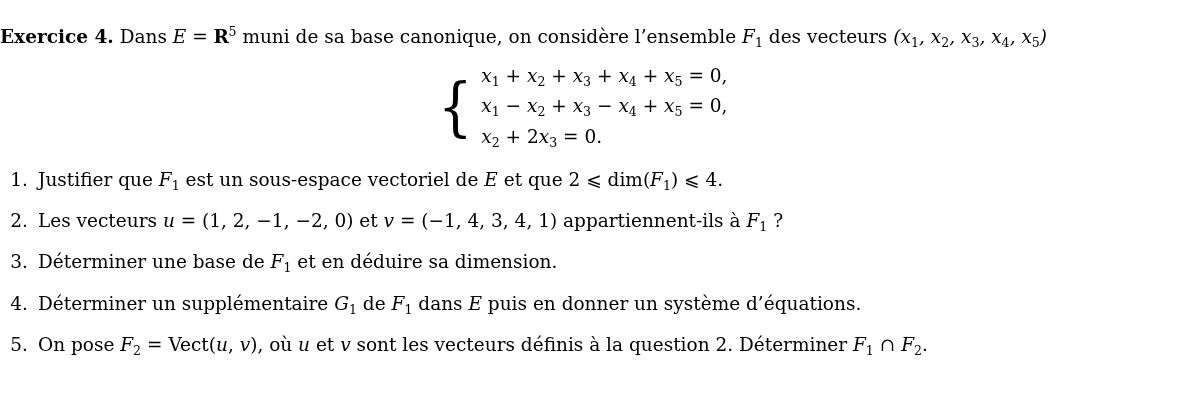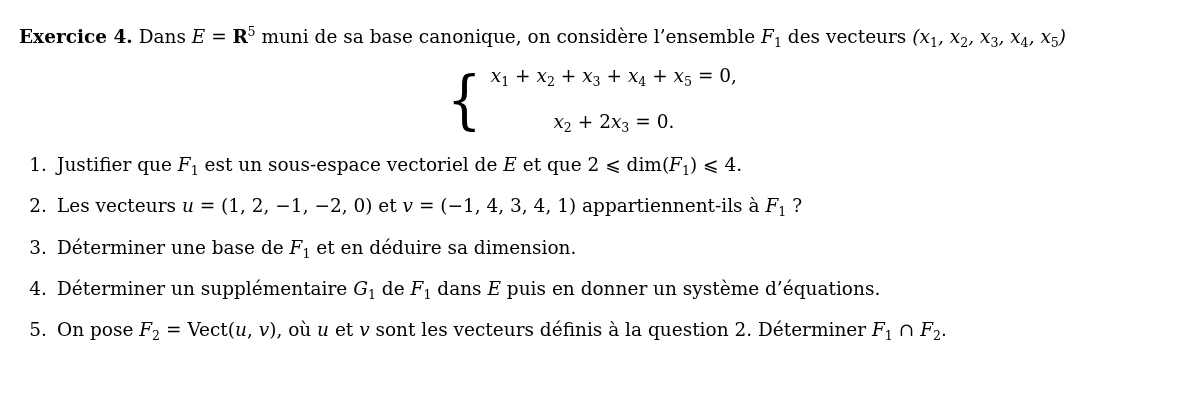--- a/index.html
+++ b/index.html
@@ -12,21 +12,21 @@
     height: 417px;
     font-family: "DejaVu Serif", "Liberation Serif", serif;
     color: #000000;
     overflow: hidden;
   }
   .page {
     position: relative;
     width: 1180px;
     height: 417px;
     box-sizing: border-box;
-    padding: 22px 18px 0 19px;
+    padding: 22px 18px 0 0;
   }
   .intro {
     font-size: 18.5px;
     line-height: 1.55;
     text-align: left;
   }
   .ex-title {
     font-weight: bold;
   }
   .math {
@@ -72,22 +72,21 @@
   .eqlines {
     display: flex;
     flex-direction: column;
     font-size: 18.5px;
     line-height: 1.62;
   }
   .eqline {
     white-space: nowrap;
   }
   .eq-right {
-    text-align: center;
-    margin-top: 16px;
+    text-align: left;
   }
   ol.questions {
     list-style: none;
     margin: 14px 0 0 0;
     padding: 0;
     font-size: 18.5px;
   }
   ol.questions li {
     display: flex;
     align-items: baseline;
@@ -124,20 +123,23 @@
     <span class="math"><i class="var">(</i><i class="var">x</i><sub>1</sub><i class="var">,</i> <i class="var">x</i><sub>2</sub><i class="var">,</i> <i class="var">x</i><sub>3</sub><i class="var">,</i> <i class="var">x</i><sub>4</sub><i class="var">,</i> <i class="var">x</i><sub>5</sub><i class="var">)</i></span><br>
   </div>
 
   <div class="eqblock">
     <div class="brace-wrap">
       <div class="brace">{</div>
       <div class="eqlines">
         <div class="eqline math">
           <i class="var">x</i><sub>1</sub> + <i class="var">x</i><sub>2</sub> + <i class="var">x</i><sub>3</sub> + <i class="var">x</i><sub>4</sub> + <i class="var">x</i><sub>5</sub> = 0,
         </div>
+        <div class="eqline math">
+          <i class="var">x</i><sub>1</sub> − <i class="var">x</i><sub>2</sub> + <i class="var">x</i><sub>3</sub> − <i class="var">x</i><sub>4</sub> + <i class="var">x</i><sub>5</sub> = 0,
+        </div>
         <div class="eqline math eq-right">
           <i class="var">x</i><sub>2</sub> + 2<i class="var">x</i><sub>3</sub> = 0.
         </div>
       </div>
     </div>
   </div>
 
   <ol class="questions">
     <li>
       <span class="num">1.</span>

